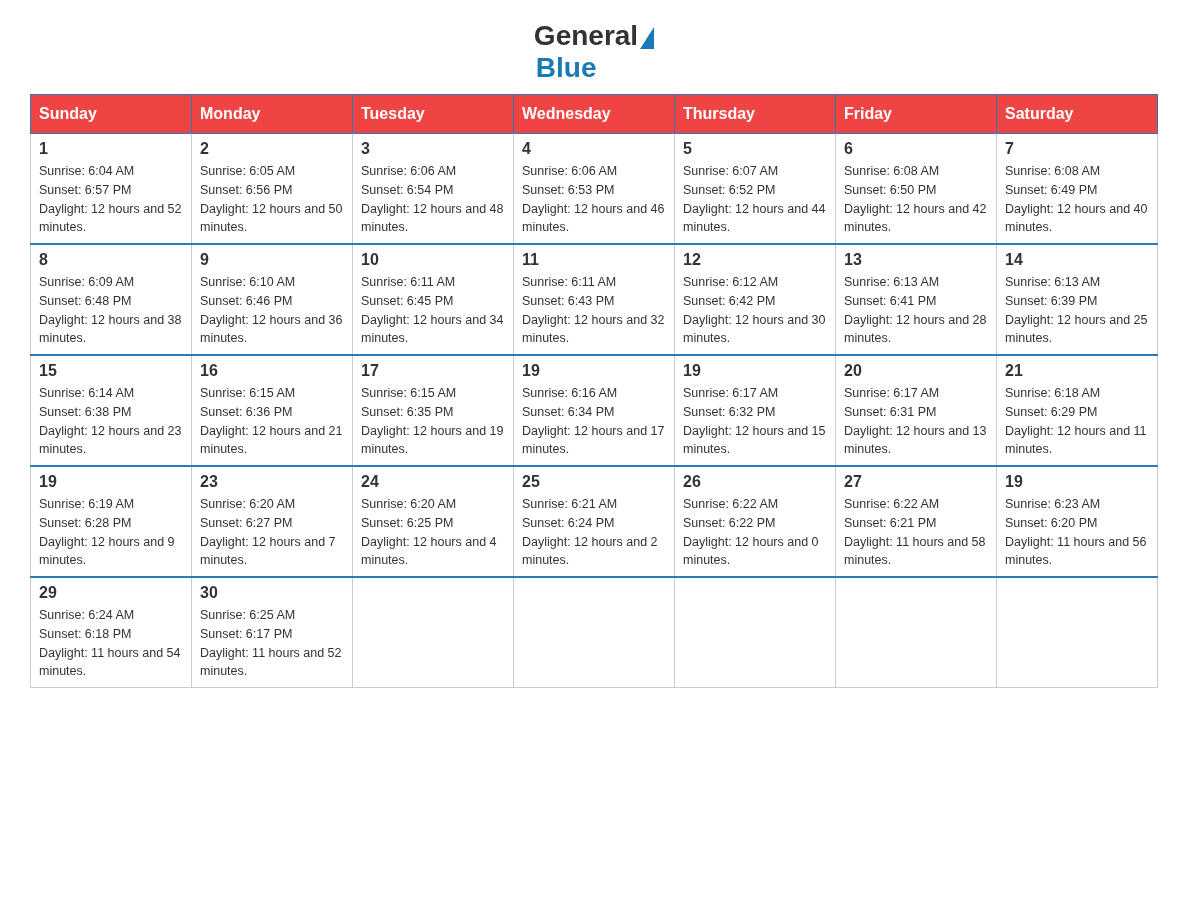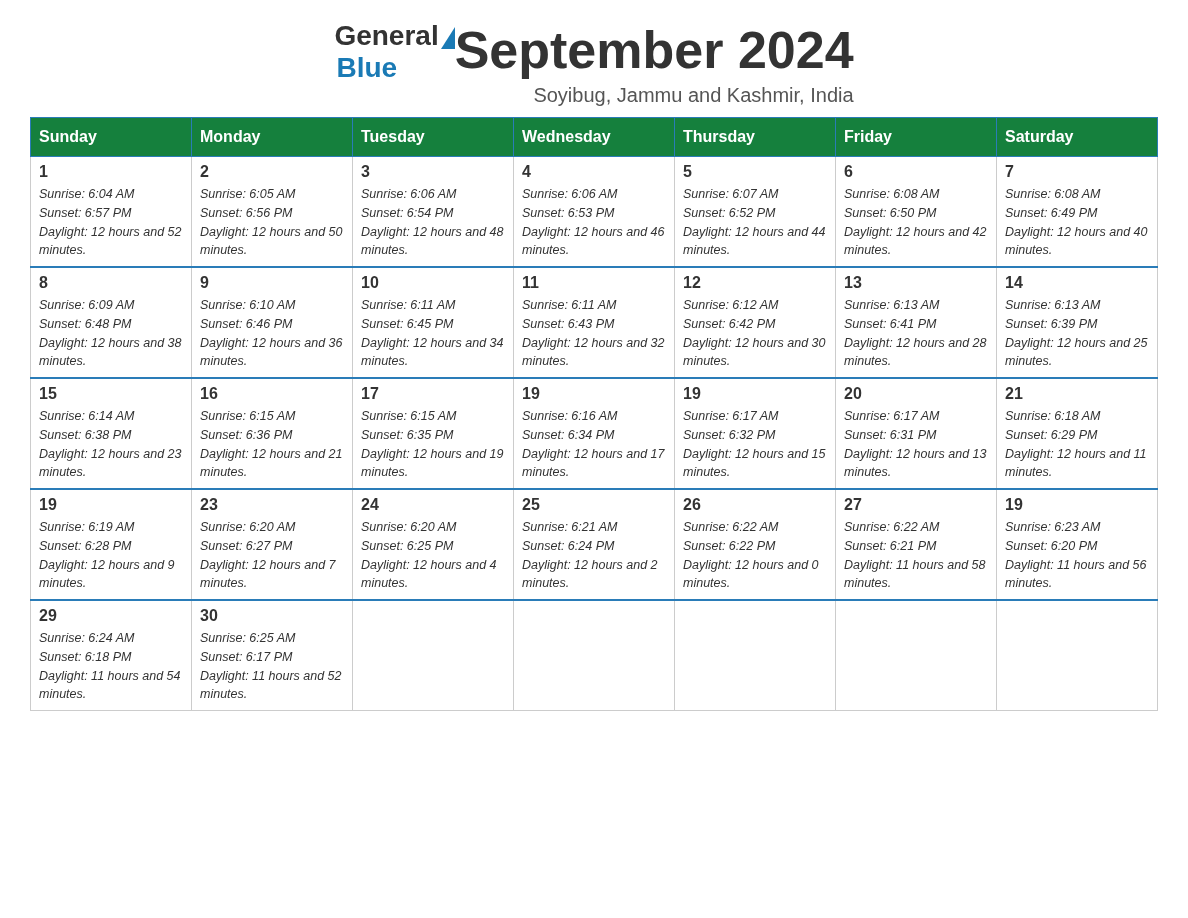--- a/index.html
+++ b/index.html
@@ -57,21 +57,21 @@
       font-size: 20px;
       color: #555;
       margin-top: 4px;
     }
     .calendar-table {
       width: 100%;
       border-collapse: collapse;
       margin-top: 10px;
     }
     .calendar-table th {
-      background-color: #15803d;
+      background-color: #ef4444;
       color: #fff;
       font-size: 16px;
       font-weight: bold;
       padding: 10px 8px;
       text-align: left;
       border: 1px solid #2a7cb8;
     }
     .calendar-table td {
       vertical-align: top;
       padding: 6px 8px;
@@ -85,44 +85,39 @@
       font-size: 16px;
       font-weight: bold;
       color: #333;
       display: block;
       margin-bottom: 4px;
     }
     .day-info {
       font-size: 12.5px;
       color: #333;
       line-height: 1.5;
-      font-style: italic;
     }
     .empty-cell {
       background: #fff;
     }
     .row-divider td {
       border-top: 2px solid #2a7cb8;
     }
   </style>
 </head>
 <body>
 
 <div>
   <div class="header-area">
     <div class="logo">
       <div class="logo-top">
         <span class="logo-text-general">General</span>
         <div class="logo-triangle"></div>
       </div>
       <span class="logo-text-blue">Blue</span>
-    </div>
-    <div class="title-area">
-      <div class="month-title">September 2024</div>
-      <div class="location-text">Soyibug, Jammu and Kashmir, India</div>
     </div>
   </div>
 
   <table class="calendar-table">
     <thead>
       <tr>
         <th>Sunday</th>
         <th>Monday</th>
         <th>Tuesday</th>
         <th>Wednesday</th>

